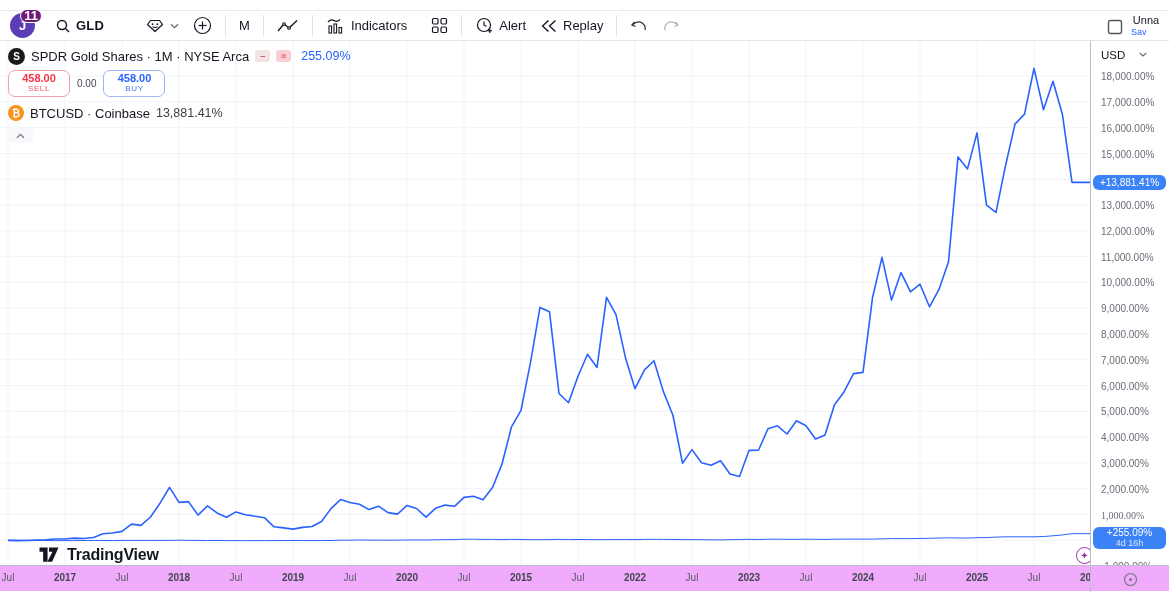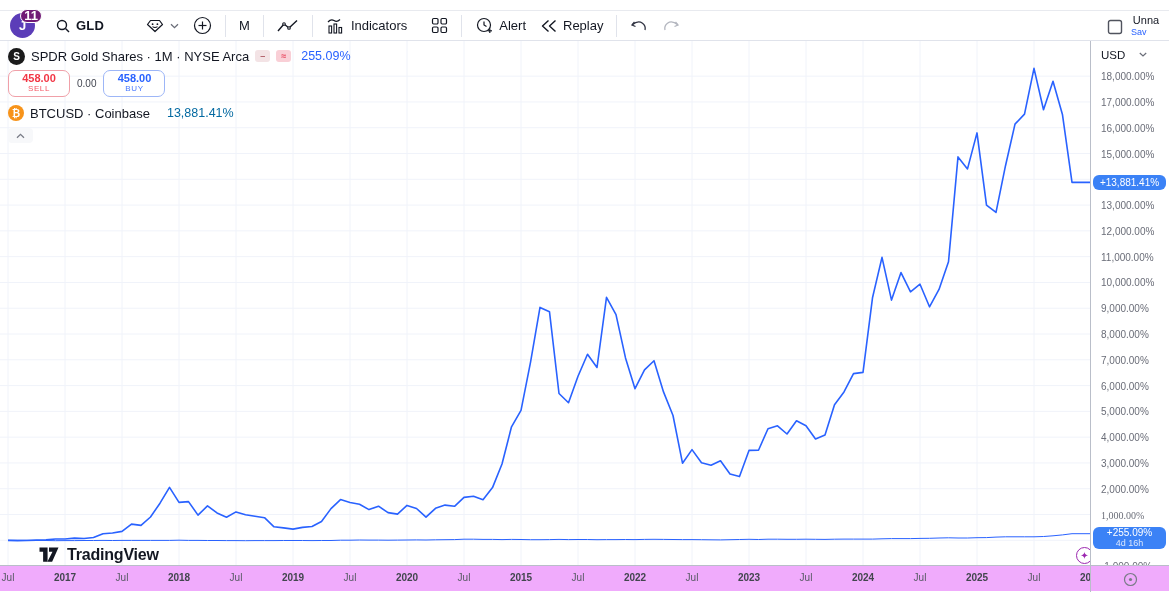--- a/index.html
+++ b/index.html
@@ -54,21 +54,21 @@
     line-height:10px; cursor:pointer; }
   #sell-btn { border-color:#F0A0A8; color:#F23645; }
   #buy-btn { border-color:#9DB6F7; color:#2962FF; }
   .order-price { font-size:11px; font-weight:700; }
   .order-side { font-size:8px; letter-spacing:.6px; margin-top:1px; opacity:.85; }
   #spread { font-size:10px; color:#434651; }
   #compare-row { display:flex; align-items:center; gap:6px; margin-top:7px; height:18px; }
   #btc-logo { width:16px; height:16px; border-radius:50%; background:#F7931A; color:#fff;
     font-size:10px; font-weight:700; display:flex; align-items:center; justify-content:center; }
   #compare-title { font-size:13px; color:#131722; }
-  #compare-change { font-size:12.5px; color:#0369a1; margin-left:11px; }
+  #compare-change { font-size:12.5px; color:#404040; margin-left:0; }
   #collapse-btn { margin-top:6px; width:25px; height:15px; border-radius:4px; background:#F7F8FA;
     display:flex; align-items:center; justify-content:center; cursor:pointer; color:#787B86; }
 
   
   #watermark { position:absolute; left:38px; top:504px; display:flex; align-items:center; gap:7px; z-index:4; }
   #watermark-text { font-size:16px; font-weight:700; color:#131722; letter-spacing:-.2px; }
 
   
   #flash-icon { position:absolute; left:1076px; top:506px; width:17px; height:17px; border-radius:50%;
     border:1.5px solid #9C27B0; color:#9C27B0; font-size:10px; display:flex; align-items:center;

